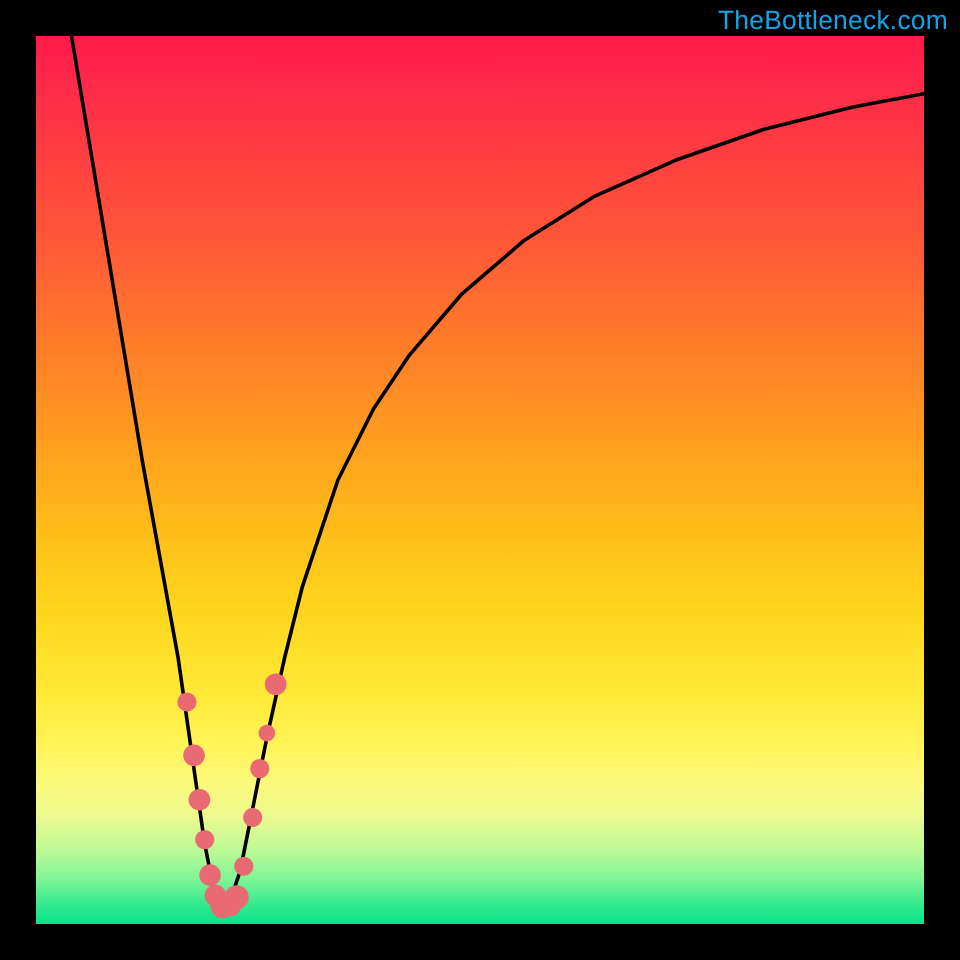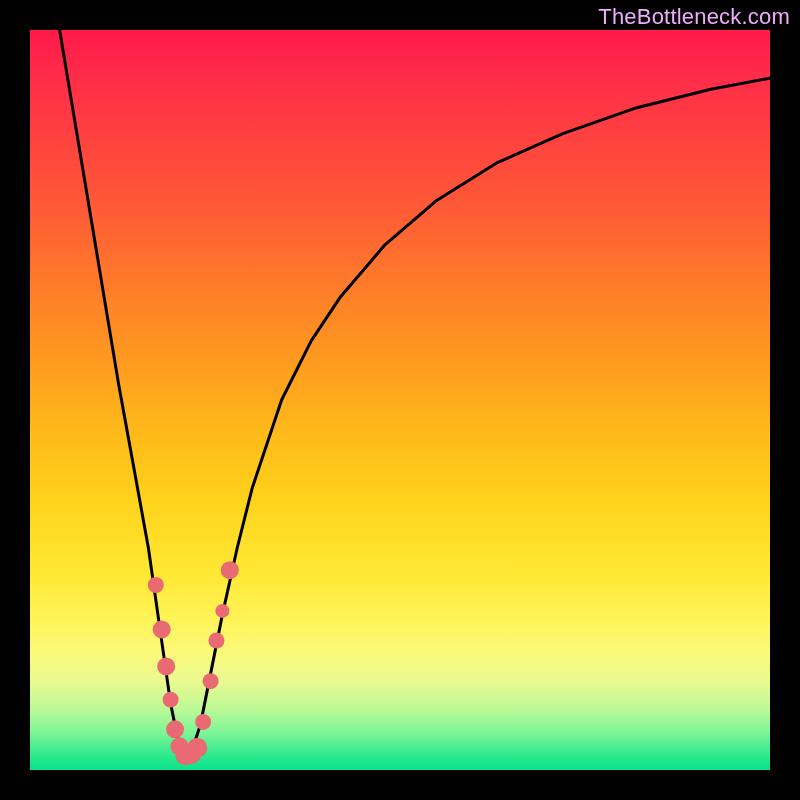--- a/index.html
+++ b/index.html
@@ -57,21 +57,21 @@
     position: absolute;
     left: 0;
     top: 0;
     width: 740px;
     height: 740px;
   }
   .watermark {
     position: absolute;
     top: 4px;
     right: 10px;
-    color: #f0abfc;
+    color: #0ea5e9;
     font-size: 22px;
     font-weight: 400;
     letter-spacing: 0.2px;
     user-select: none;
   }
 </style>
 </head>
 <body>
 
 <div class="frame">

